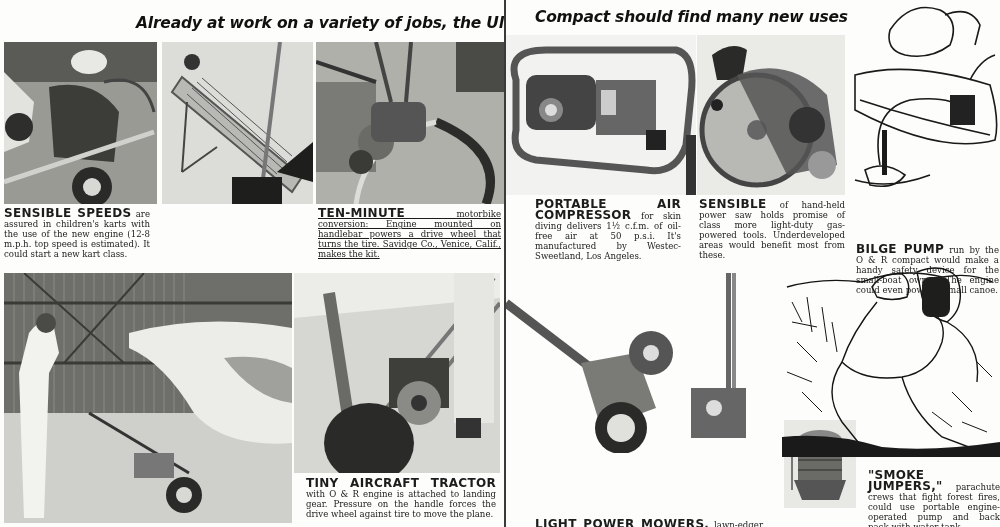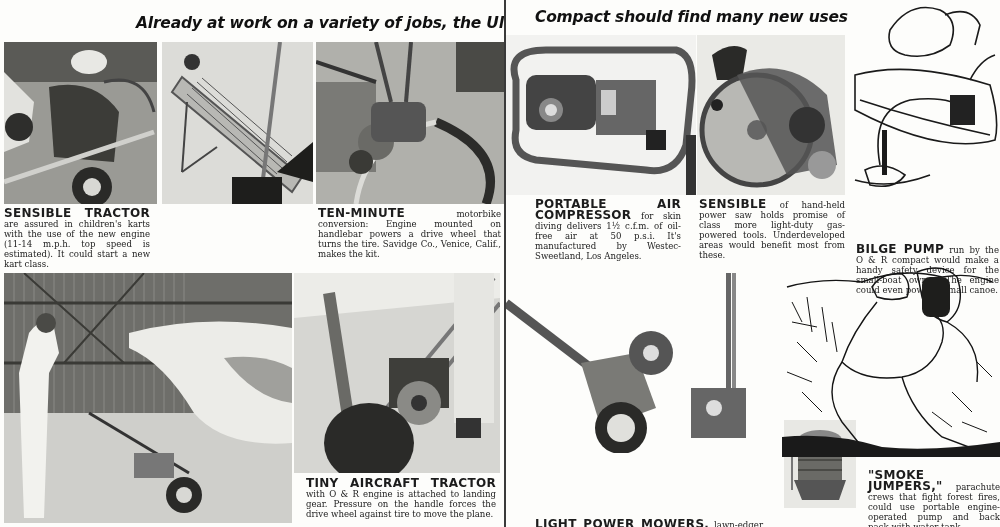--- a/index.html
+++ b/index.html
@@ -46,21 +46,21 @@
       <path d="M45 45 Q90 35 115 70 L110 120 L50 115 Z" fill="#3c3c38"></path>
       <path d="M0 30 L30 60 L25 100 L0 110 Z" fill="#e2e2de"></path>
       <circle cx="88" cy="145" r="20" fill="#2a2a28"></circle>
       <circle cx="88" cy="145" r="9" fill="#d8d8d4"></circle>
       <circle cx="15" cy="85" r="14" fill="#2e2e2c"></circle>
       <path d="M100 40 Q140 30 150 70" stroke="#444" stroke-width="3" fill="none"></path>
       <path d="M0 140 L150 90" stroke="#d0d0cc" stroke-width="5"></path>
     </svg>
   </div>
   <div class="caption" style="left:4px; top:208px; width:146px;">
-    <span class="lead">SENSIBLE TRACTOR</span><span> are assured in children's karts with the use of the new engine (11-14 m.p.h. top speed is estimated). It could start a new kart class.</span>
+    <span class="lead">SENSIBLE SPEEDS</span><span> are assured in children's karts with the use of the new engine (12-8 m.p.h. top speed is estimated). It could start a new kart class.</span>
   </div>
 
   <div class="photo" style="left:162px; top:42px; width:151px; height:162px; background:#d9d9d5;">
     <svg viewBox="0 0 151 162" preserveAspectRatio="none">
       <rect width="151" height="162" fill="#dcdcd8"></rect>
       <path d="M20 35 L140 135 L130 150 L10 50 Z" fill="#b8b8b4" stroke="#555" stroke-width="2"></path>
       <g stroke="#555" stroke-width="1">
         <line x1="35" y1="40" x2="125" y2="120"></line>
           <line x1="30" y1="46" x2="120" y2="126"></line>
         <line x1="40" y1="36" x2="130" y2="114"></line>
@@ -83,21 +83,21 @@
       <path d="M120 80 Q190 110 170 162" stroke="#2c2c2a" stroke-width="9" fill="none"></path>
       <path d="M40 162 Q50 95 120 80" stroke="#dcdcd8" stroke-width="5" fill="none"></path>
       <circle cx="60" cy="100" r="18" fill="#6a6a66"></circle>
       <circle cx="45" cy="120" r="12" fill="#3a3a36"></circle>
       <rect x="55" y="60" width="55" height="40" rx="8" fill="#555"></rect>
       <line x1="60" y1="0" x2="75" y2="60" stroke="#444" stroke-width="4"></line>
       <line x1="95" y1="0" x2="90" y2="60" stroke="#444" stroke-width="4"></line>
       <line x1="0" y1="20" x2="60" y2="40" stroke="#333" stroke-width="4"></line>
     </svg>
   </div>
-  <div class="caption" style="left:318px; top:208px; width:183px;">
+  <div class="caption" style="left:318px; top:208px; width:183px;text-decoration:underline;">
     <span class="lead">TEN-MINUTE</span><span> motorbike conversion: Engine mounted on handlebar powers a drive wheel that turns the tire. Savidge Co., Venice, Calif., makes the kit.</span>
   </div>
 
   <div class="photo" style="left:4px; top:273px; width:288px; height:250px; background:#c4c4c0;">
     <svg viewBox="0 0 288 250" preserveAspectRatio="none">
       <rect width="288" height="140" fill="#6e6e6a"></rect>
       <g stroke="#8a8a86" stroke-width="1">
         <line x1="10" y1="0" x2="10" y2="140"></line>
           <line x1="20" y1="0" x2="20" y2="140"></line>
           <line x1="30" y1="0" x2="30" y2="140"></line>

